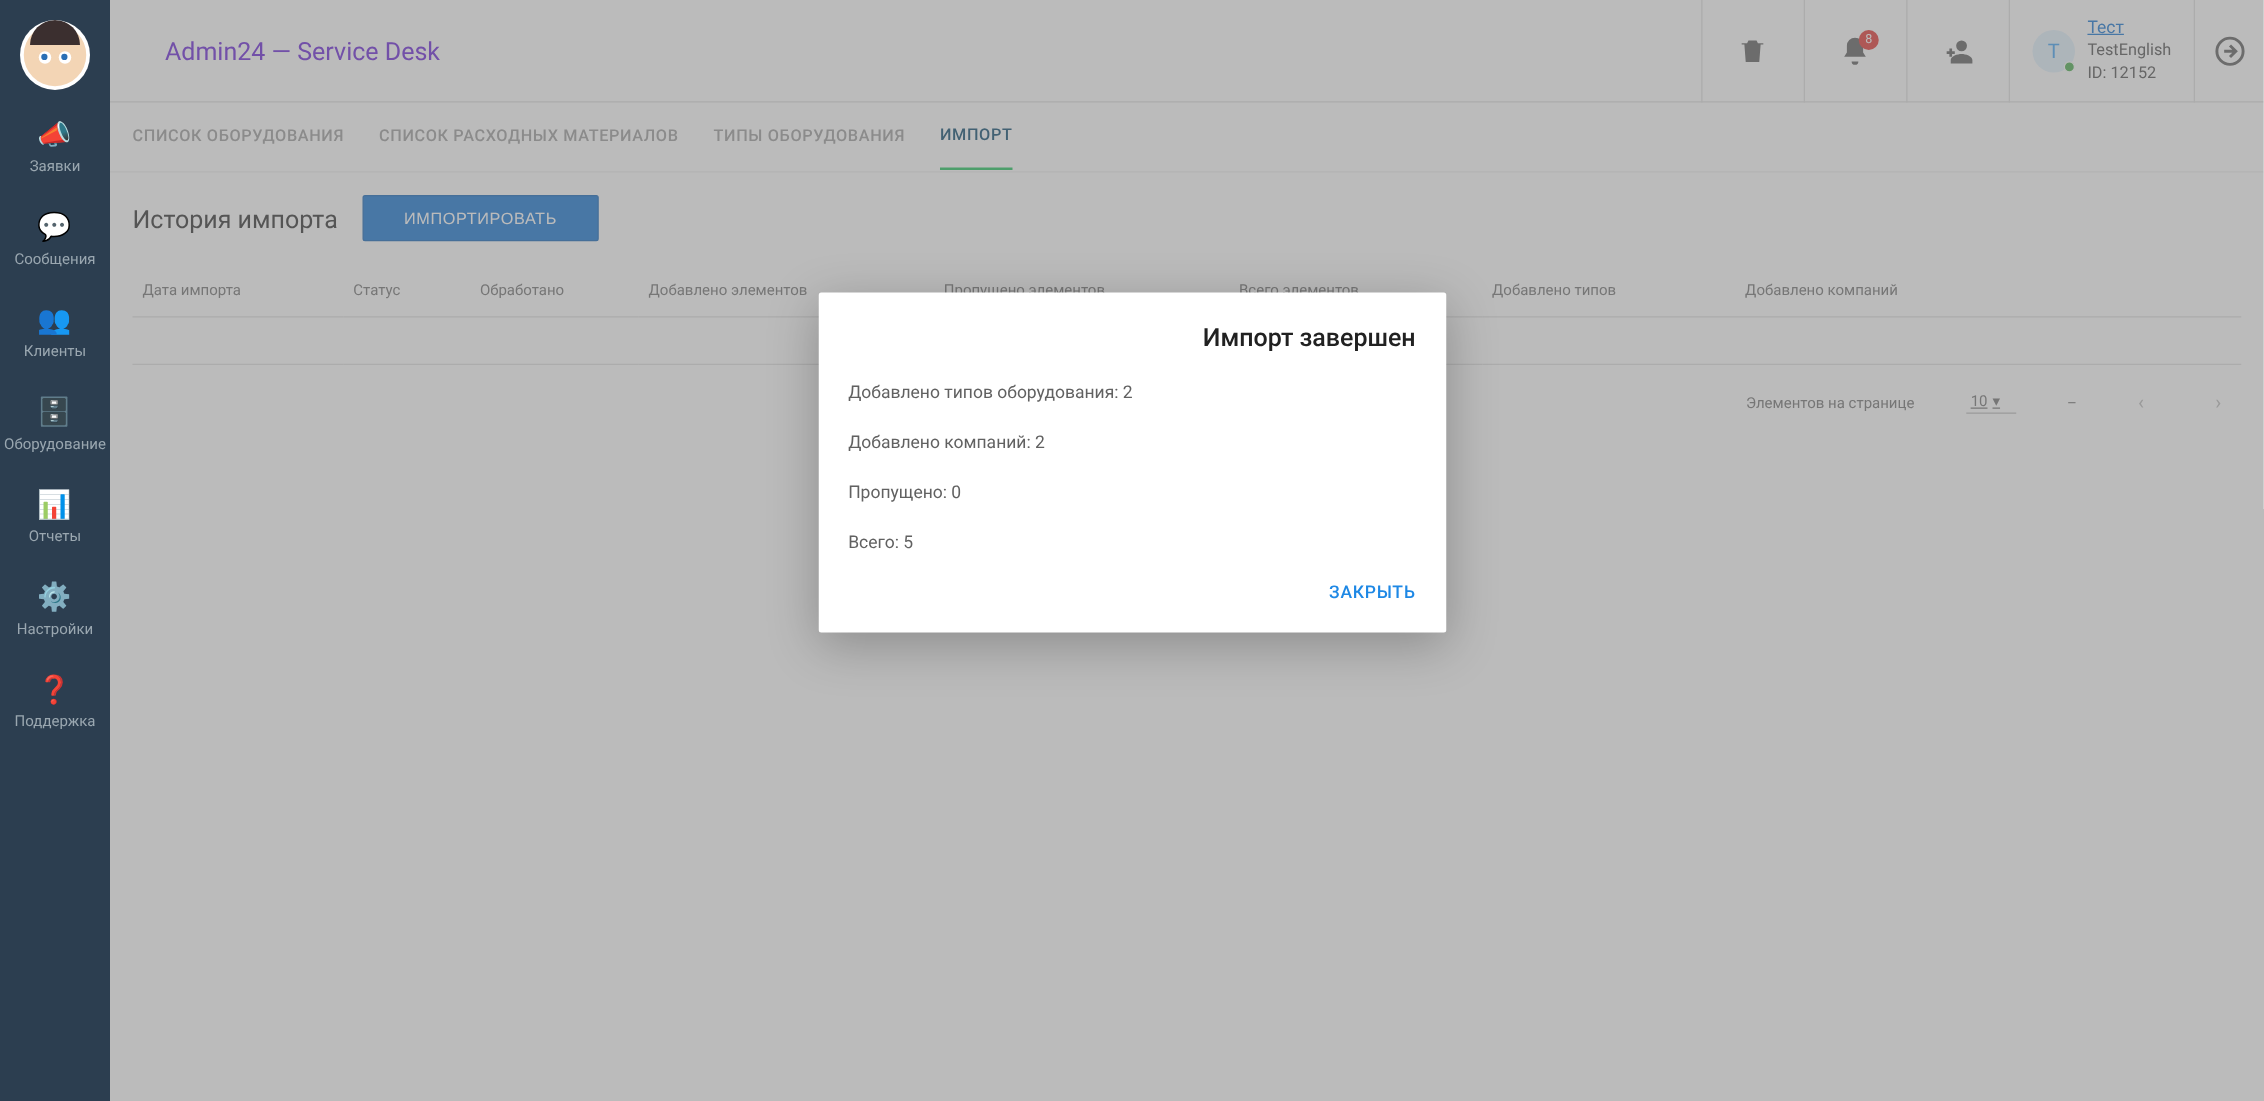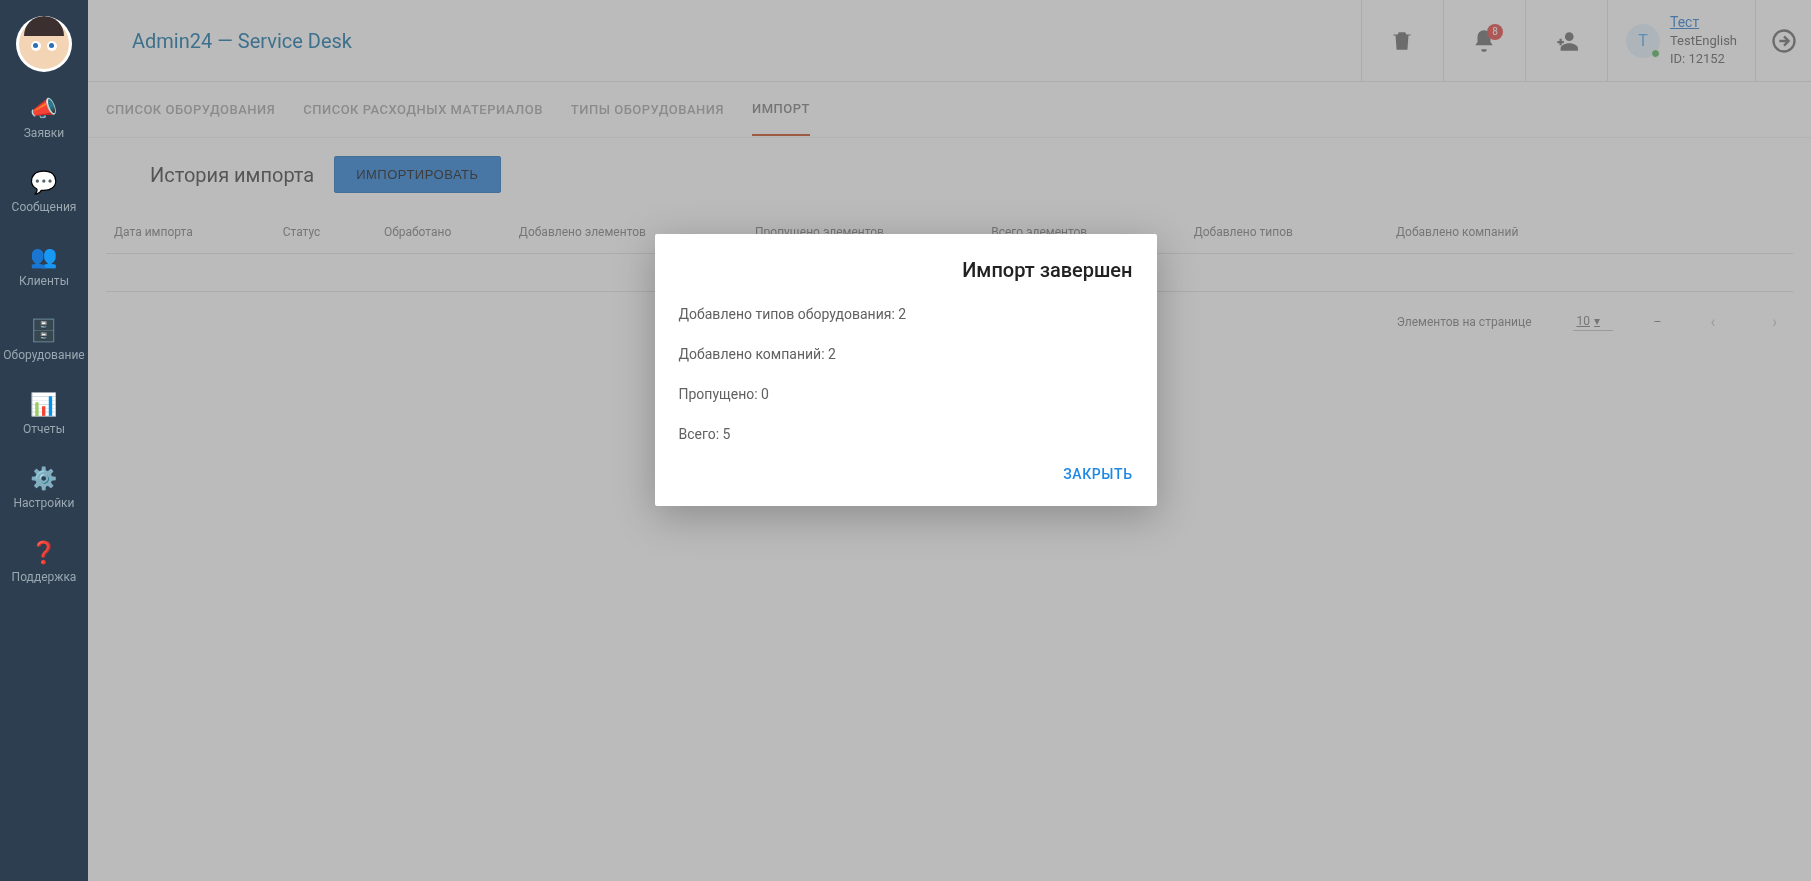--- a/index.html
+++ b/index.html
@@ -80,21 +80,21 @@
 }
 .topbar {
   height: 82px;
   display: flex;
   align-items: center;
   padding-left: 44px;
   border-bottom: 1px solid #e0e0e0;
 }
 .title {
   font-size: 20px;
-  color: #0369a1;
+  color: #6d28d9;
   font-weight: 400;
 }
 .topbar-spacer { flex: 1; }
 .topbar-icon {
   width: 82px; height: 82px;
   display: flex; align-items:center; justify-content:center;
   border-left: 1px solid #e0e0e0;
   color: #616161;
   cursor:pointer;
   position: relative;
@@ -146,35 +146,35 @@
 }
 .tab {
   font-size: 13px;
   letter-spacing: 0.5px;
   color: #9e9e9e;
   text-transform: uppercase;
   padding: 18px 0;
   cursor:pointer;
   font-weight:500;
 }
-.tab.active { color:#737373; border-bottom: 2px solid #c2410c; }
+.tab.active { color:#0c4a6e; border-bottom: 2px solid #22c55e; }
 
 .content {
   padding: 18px;
 }
 .content-header {
   display:flex; align-items:center; gap: 20px;
   margin-bottom: 18px;
 }
-.section-title { font-size: 20px; font-weight:400; color:#333;margin-left:44px; }
+.section-title { font-size: 20px; font-weight:400; color:#333; }
 .import-btn {
   background:#1976d2;
-  color:#000000;
+  color:#ffffff;
   border:1px solid #1566b8;
-  padding: 10px 21px;
+  padding: 10px 32px;
   font-size: 13px;
   letter-spacing: 0.5px;
   border-radius: 2px;
   cursor:pointer;
   font-weight:500;
 }
 .table {
   width: 100%;
   border-collapse: collapse;
   font-size: 12px;

